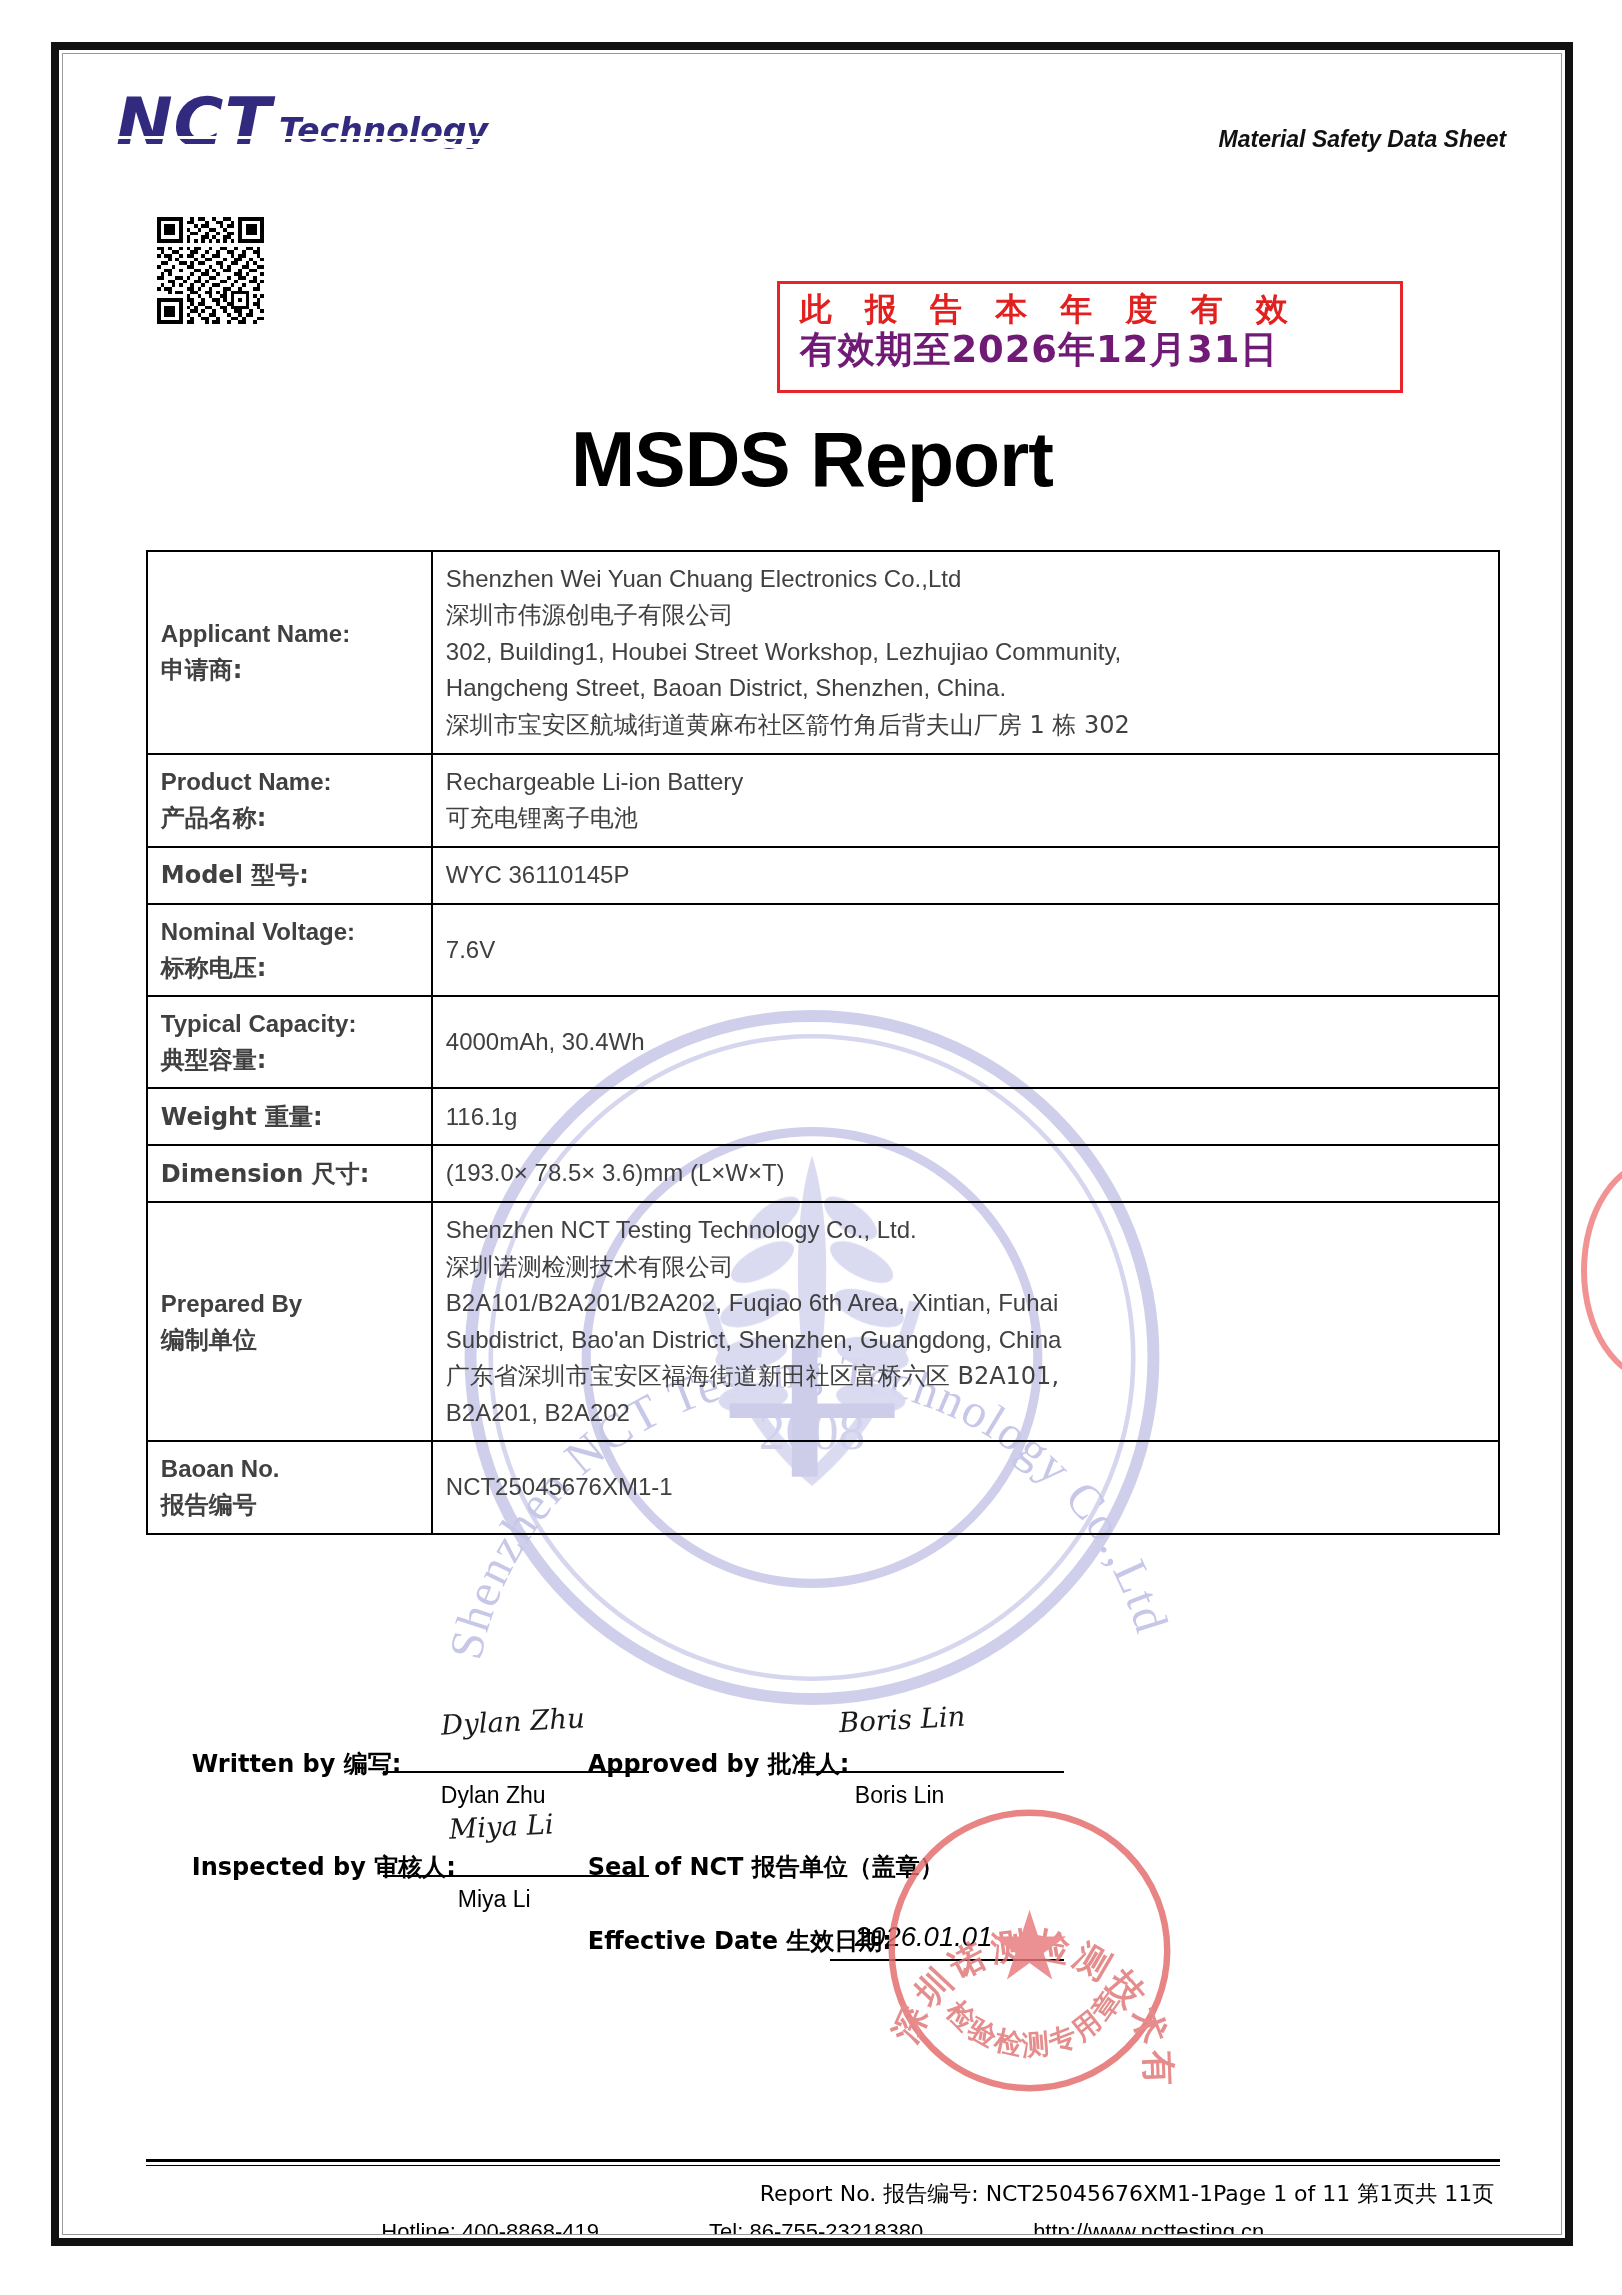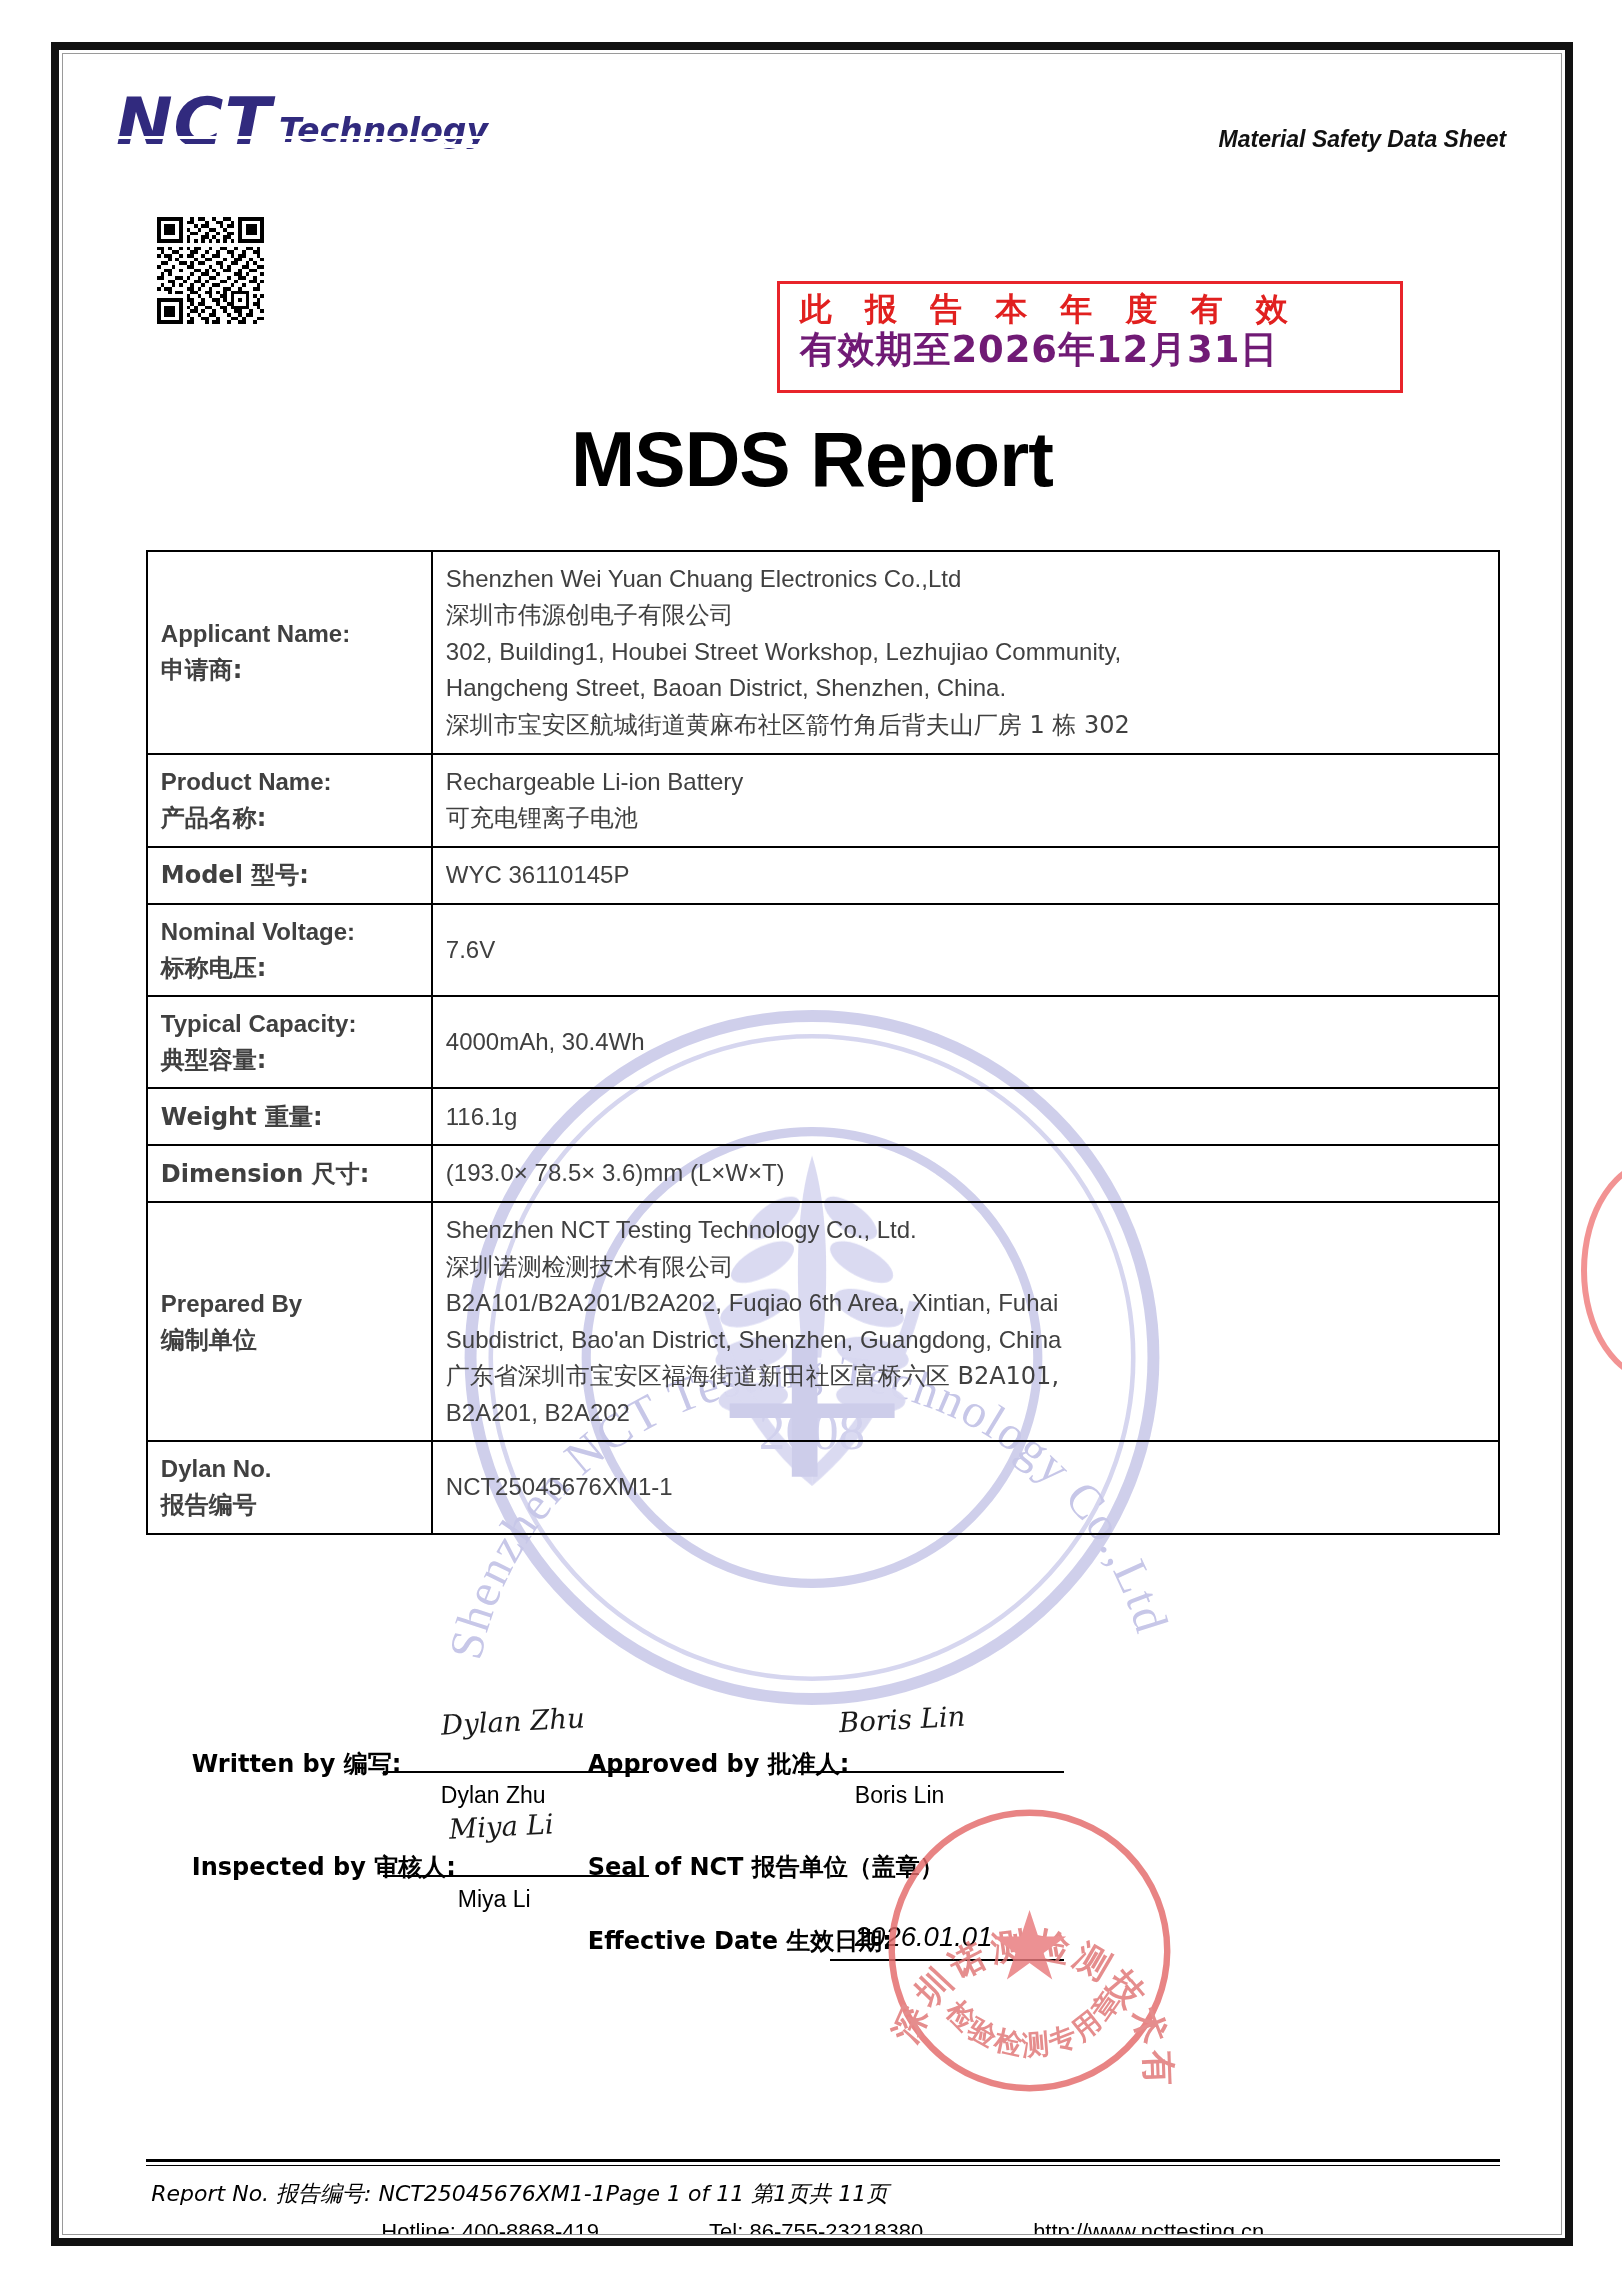--- a/index.html
+++ b/index.html
@@ -142,22 +142,22 @@
     position:absolute;left:815px;top:1745px;width:303px;height:303px;z-index:4;
     opacity:.82;pointer-events:none;
   }
 
   
   .footer{
     position:absolute;left:83px;top:2105px;width:1354px;z-index:3;
   }
   .foot-rule-top{border-top:3.7px solid #000;border-bottom:1.8px solid #000;height:3.7px;}
   .foot-row1{
-    display:flex;justify-content:flex-start;align-items:baseline;
-    font-size:22px;color:#000;padding:13px 5.5px 5.5px 5.5px;white-space:nowrap;font-style:italic;
+    display:flex;justify-content:flex-end;align-items:baseline;
+    font-size:22px;color:#000;padding:13px 5.5px 5.5px 5.5px;white-space:nowrap;
   }
   .foot-row2{
     display:flex;justify-content:center;gap:110px;align-items:baseline;
     font-size:22px;color:#000;padding:3.7px 5.5px 13px 5.5px;white-space:nowrap;
   }
   .cnfont{font-family:"DejaVu Sans","Liberation Sans",sans-serif;}
 </style>
 </head>
 <body>
 
@@ -524,21 +524,21 @@
           <span class="ln cn">深圳诺测检测技术有限公司</span>
           <span class="ln">B2A101/B2A201/B2A202, Fuqiao 6th Area, Xintian, Fuhai</span>
           <span class="ln">Subdistrict, Bao'an District, Shenzhen, Guangdong, China</span>
           <span class="ln cn">广东省深圳市宝安区福海街道新田社区富桥六区 B2A101,</span>
           <span class="ln">B2A201, B2A202</span>
         </td>
       </tr>
 
       <tr>
         <td class="lbl">
-          <div>Dylan No.</div>
+          <div>Baoan No.</div>
           <div class="cn">报告编号</div>
         </td>
         <td class="val">
           <span class="ln">NCT25045676XM1-1</span>
         </td>
       </tr>
     </tbody>
   </table>
 
   <div class="sign-area">

